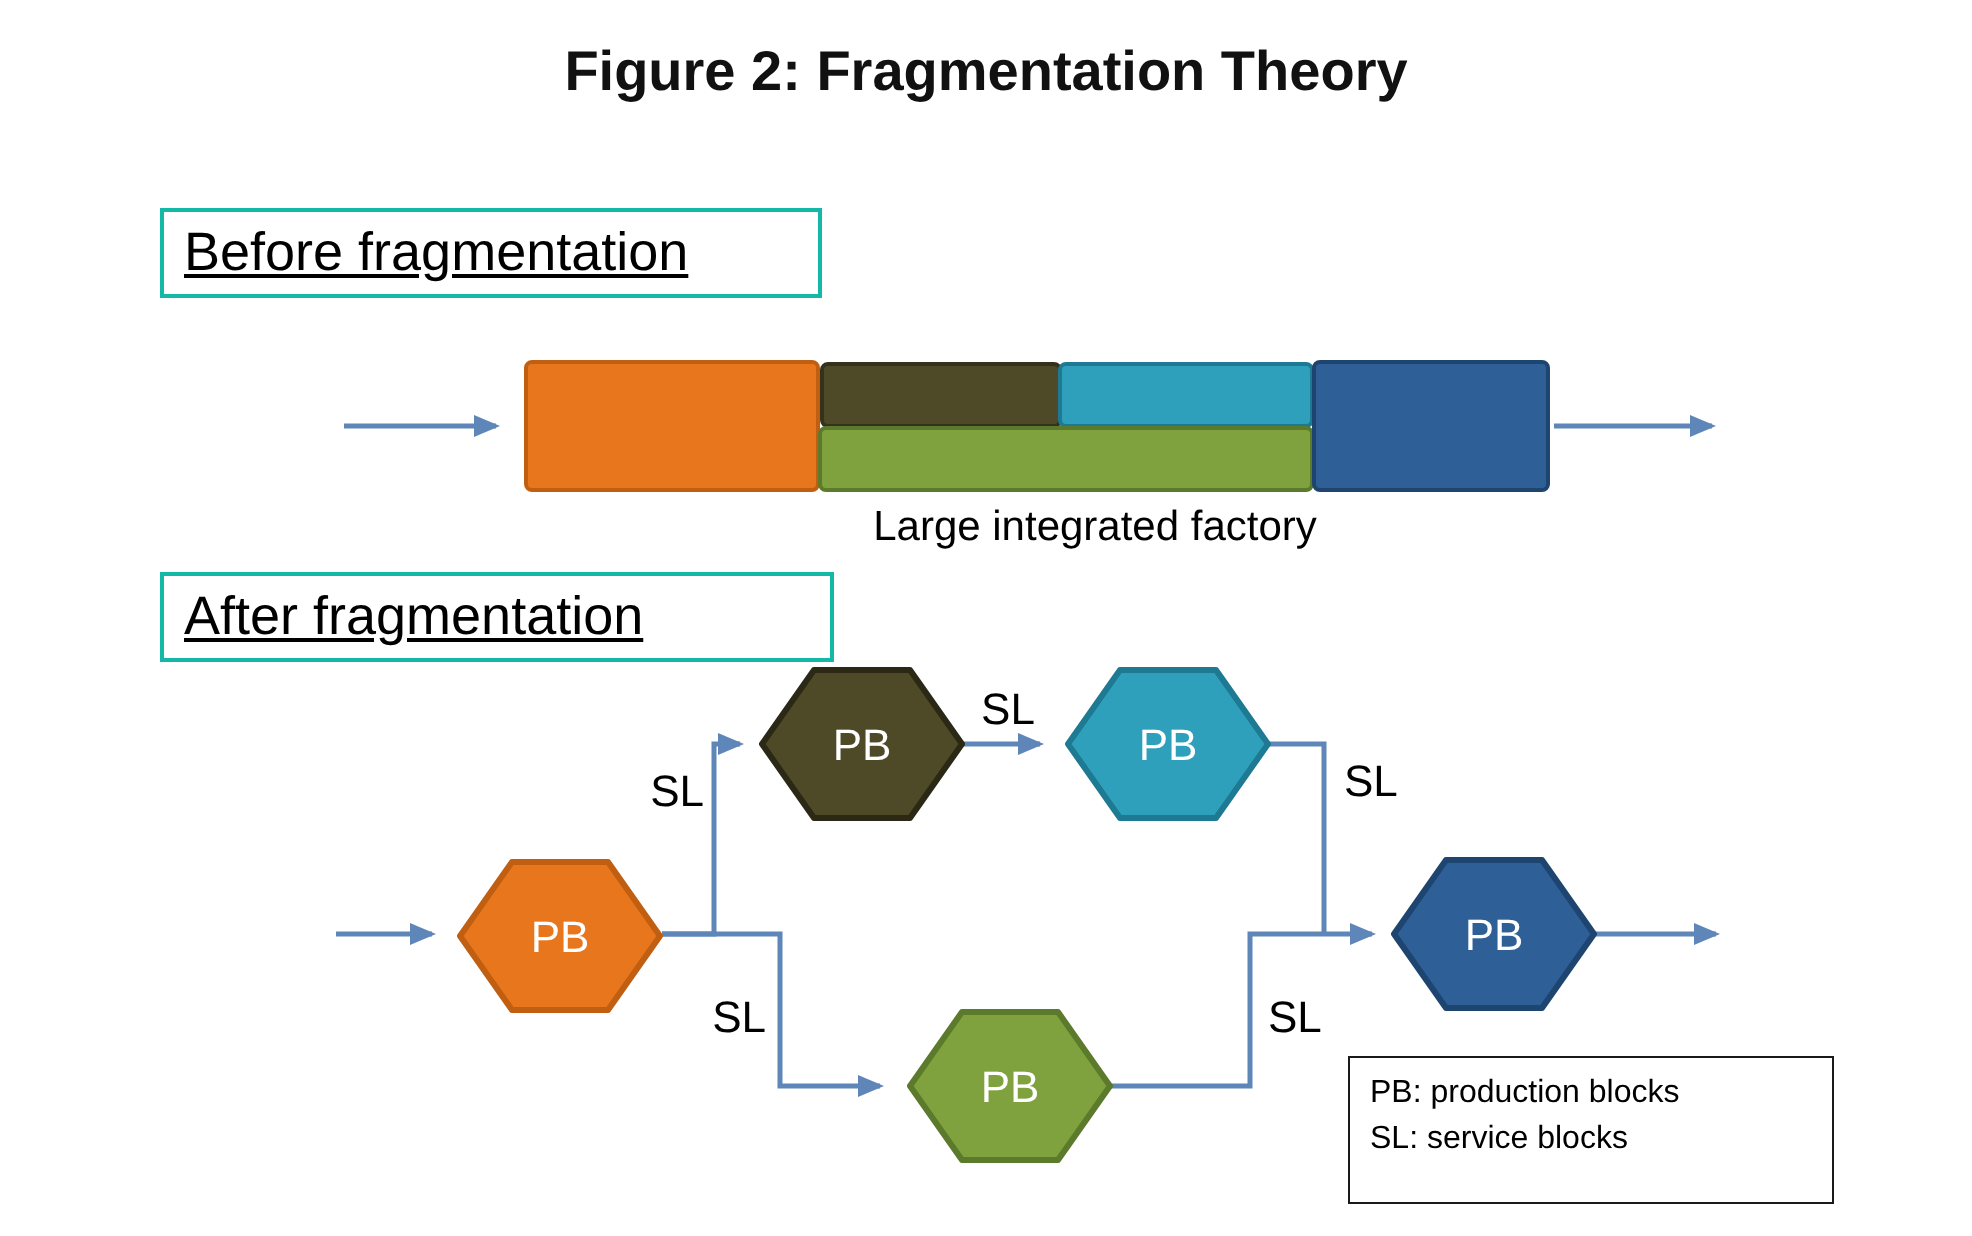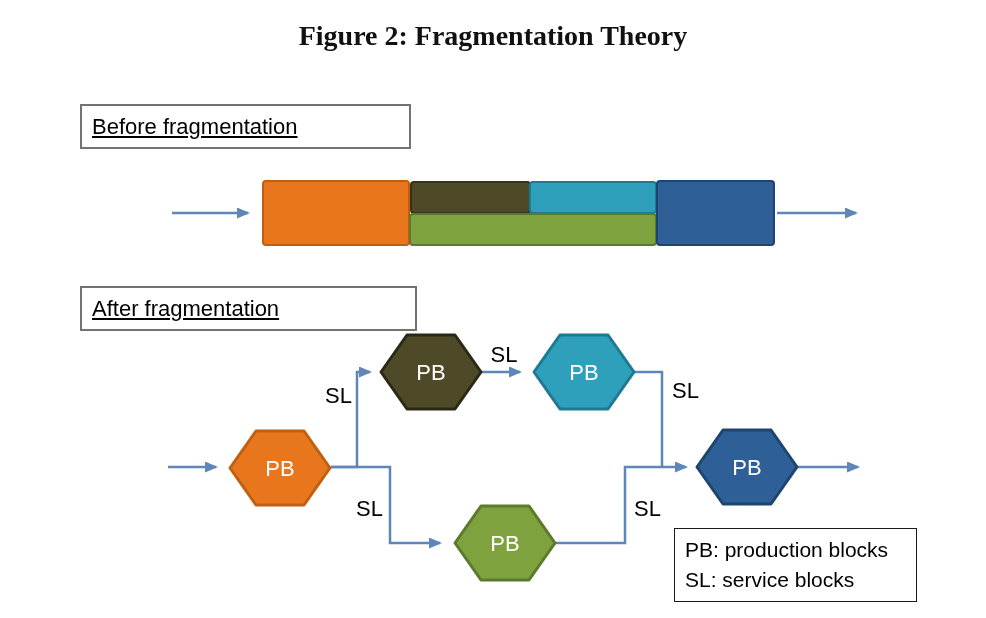--- a/index.html
+++ b/index.html
@@ -3,28 +3,28 @@
 <meta charset="utf-8">
 <style>
   * { margin:0; padding:0; box-sizing:border-box; }
   html,body { background:#ffffff; }
   body { font-family:"Liberation Sans", sans-serif; }
 
   .canvas { position:relative; width:986px; height:618px; background:#ffffff; overflow:hidden; }
 
   .figure-title {
     position:absolute; top:20px; left:0; width:100%;
-    text-align:center; font-family:Liberation Serif, serif;
+    text-align:center; font-family:Liberation Sans, sans-serif;
     font-weight:bold; font-size:28px; color:#111111;
   }
 
   .section-label {
-    position:absolute; border:2px solid #737373; background:#ffffff;
+    position:absolute; border:2px solid #14b8a6; background:#ffffff;
     display:flex; align-items:center; padding-left:10px;
-    font-size:22px; color:#000000;
+    font-size:27px; color:#000000;
   }
   .section-label .ul { text-decoration:underline; }
   .label-before { left:80px; top:104px; width:331px; height:45px; }
   .label-after  { left:80px; top:286px; width:337px; height:45px; }
 
   .block { position:absolute; border-radius:4px; }
   .block-orange { left:262px; top:180px; width:148px; height:66px; background:#e8761d; border:2px solid #c05f12; }
   .block-dark   { left:410px; top:181px; width:121px; height:33px; background:#4e4a28; border:2px solid #35321c; }
   .block-teal   { left:529px; top:181px; width:128px; height:33px; background:#2fa0bc; border:2px solid #1e7a92; }
   .block-green  { left:409px; top:213px; width:248px; height:33px; background:#7fa23f; border:2px solid #5c7a2b; }
@@ -47,40 +47,41 @@
 
   .pb-text { fill:#ffffff; font-size:22px; font-family:"Liberation Sans", sans-serif; text-anchor:middle; }
   .sl-text { fill:#000000; font-size:22px; font-family:"Liberation Sans", sans-serif; }
   .anchor-end { text-anchor:end; }
   .anchor-mid { text-anchor:middle; }
   .anchor-start { text-anchor:start; }
 
   .legend-box {
     position:absolute; left:674px; top:528px; width:243px; height:74px;
     border:1.5px solid #1a1a1a; background:#ffffff;
-    padding:6px 10px; font-size:21px; line-height:1.45; color:#000000;
+    padding:6px 10px; font-size:16px; line-height:1.45; color:#000000;
   }
 </style>
 </head>
 <body>
 
 <div class="canvas">
 
   <div class="figure-title">Figure 2: Fragmentation Theory</div>
 
   <div class="section-label label-before">
     <span class="ul">Before fragmentation</span>
   </div>
 
   <div class="block block-orange"></div>
   <div class="block block-dark"></div>
   <div class="block block-teal"></div>
   <div class="block block-green"></div>
   <div class="block block-blue"></div>
 
+  <div class="factory-caption">Large integrated factory</div>
 
   <div class="section-label label-after">
     <span class="ul">After fragmentation</span>
   </div>
 
   <svg class="overlay" viewBox="0 0 986 618" xmlns="http://www.w3.org/2000/svg">
     <defs>
       <marker id="arrow" markerUnits="userSpaceOnUse" markerWidth="13" markerHeight="11" refX="11" refY="5.5" orient="auto">
         <path d="M0,0 L13,5.5 L0,11 Z" fill="#5e86b8"></path>
       </marker>

